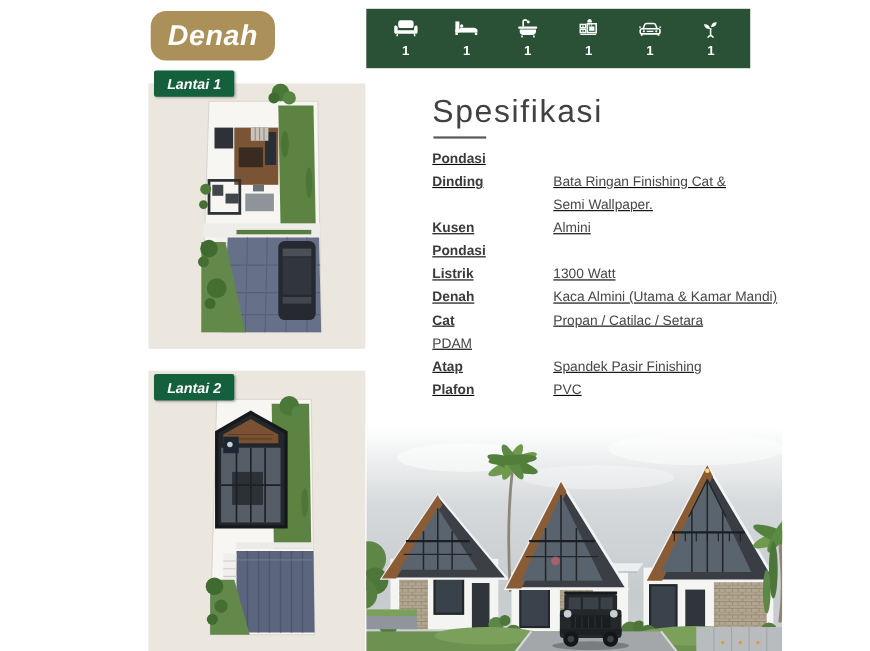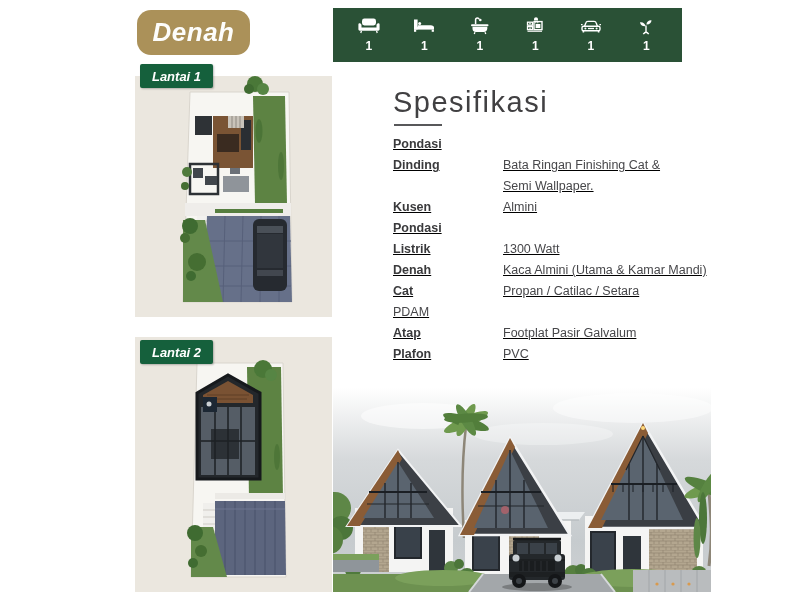--- a/index.html
+++ b/index.html
@@ -245,21 +245,21 @@
         </div>
     </div>
     <div class="spec-row">
       <div>
           <div class="val">PDAM</div>
         </div>
     </div>
     <div class="spec-row">
       <div class="lbl">Atap</div>
       <div>
-          <div class="val">Footplat Pasir Galvalum</div>
+          <div class="val">Spandek Pasir Finishing</div>
         </div>
     </div>
     <div class="spec-row">
       <div class="lbl">Plafon</div>
       <div>
           <div class="val">PVC</div>
         </div>
     </div>
   </div>
 

